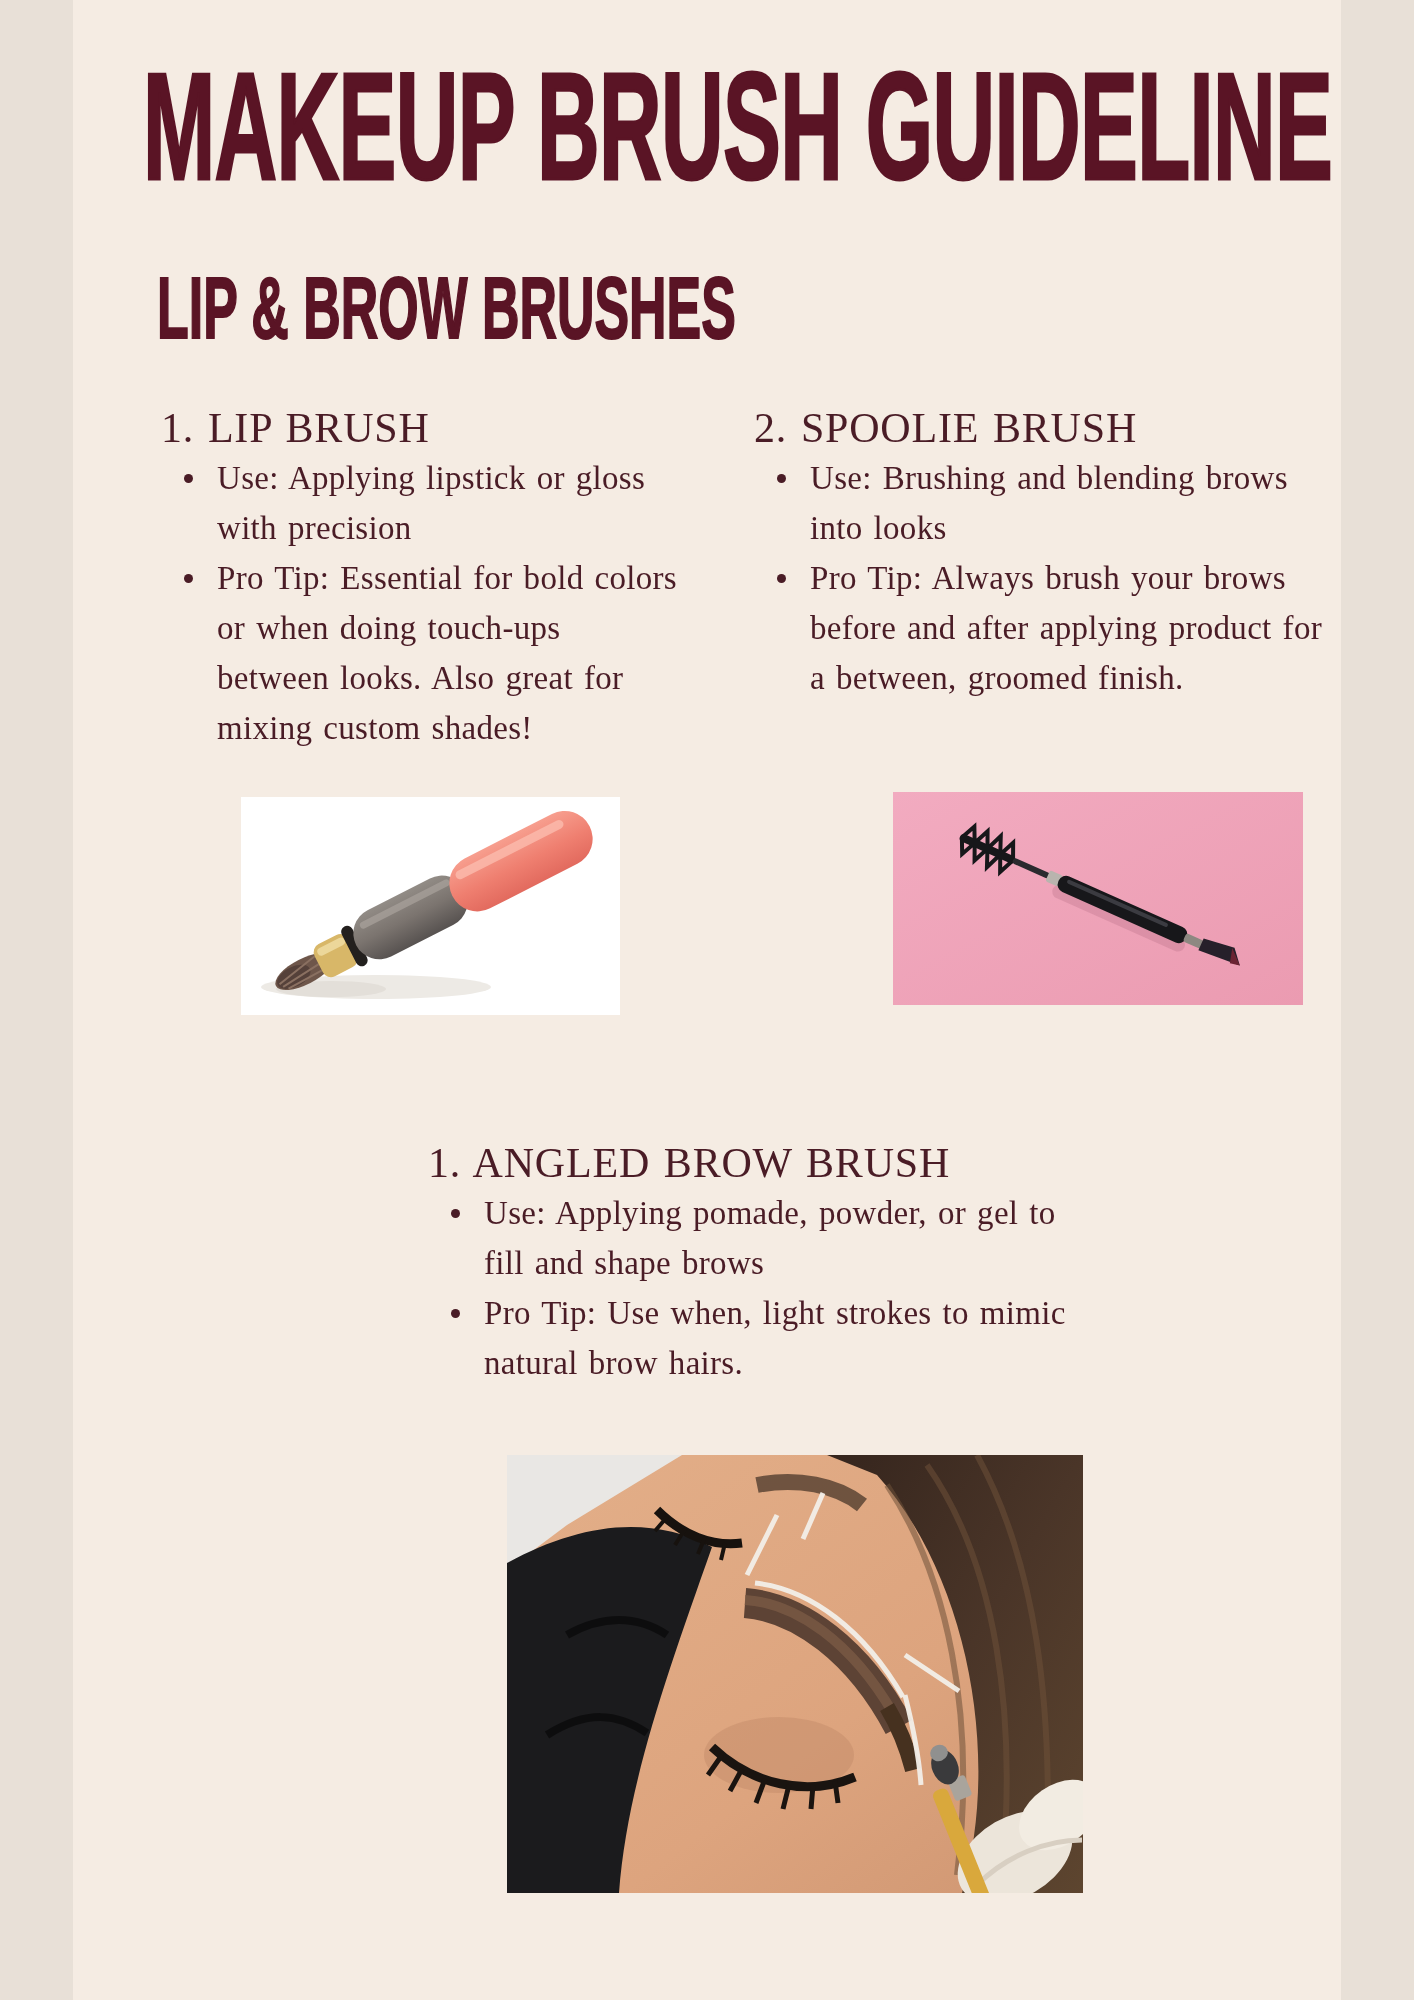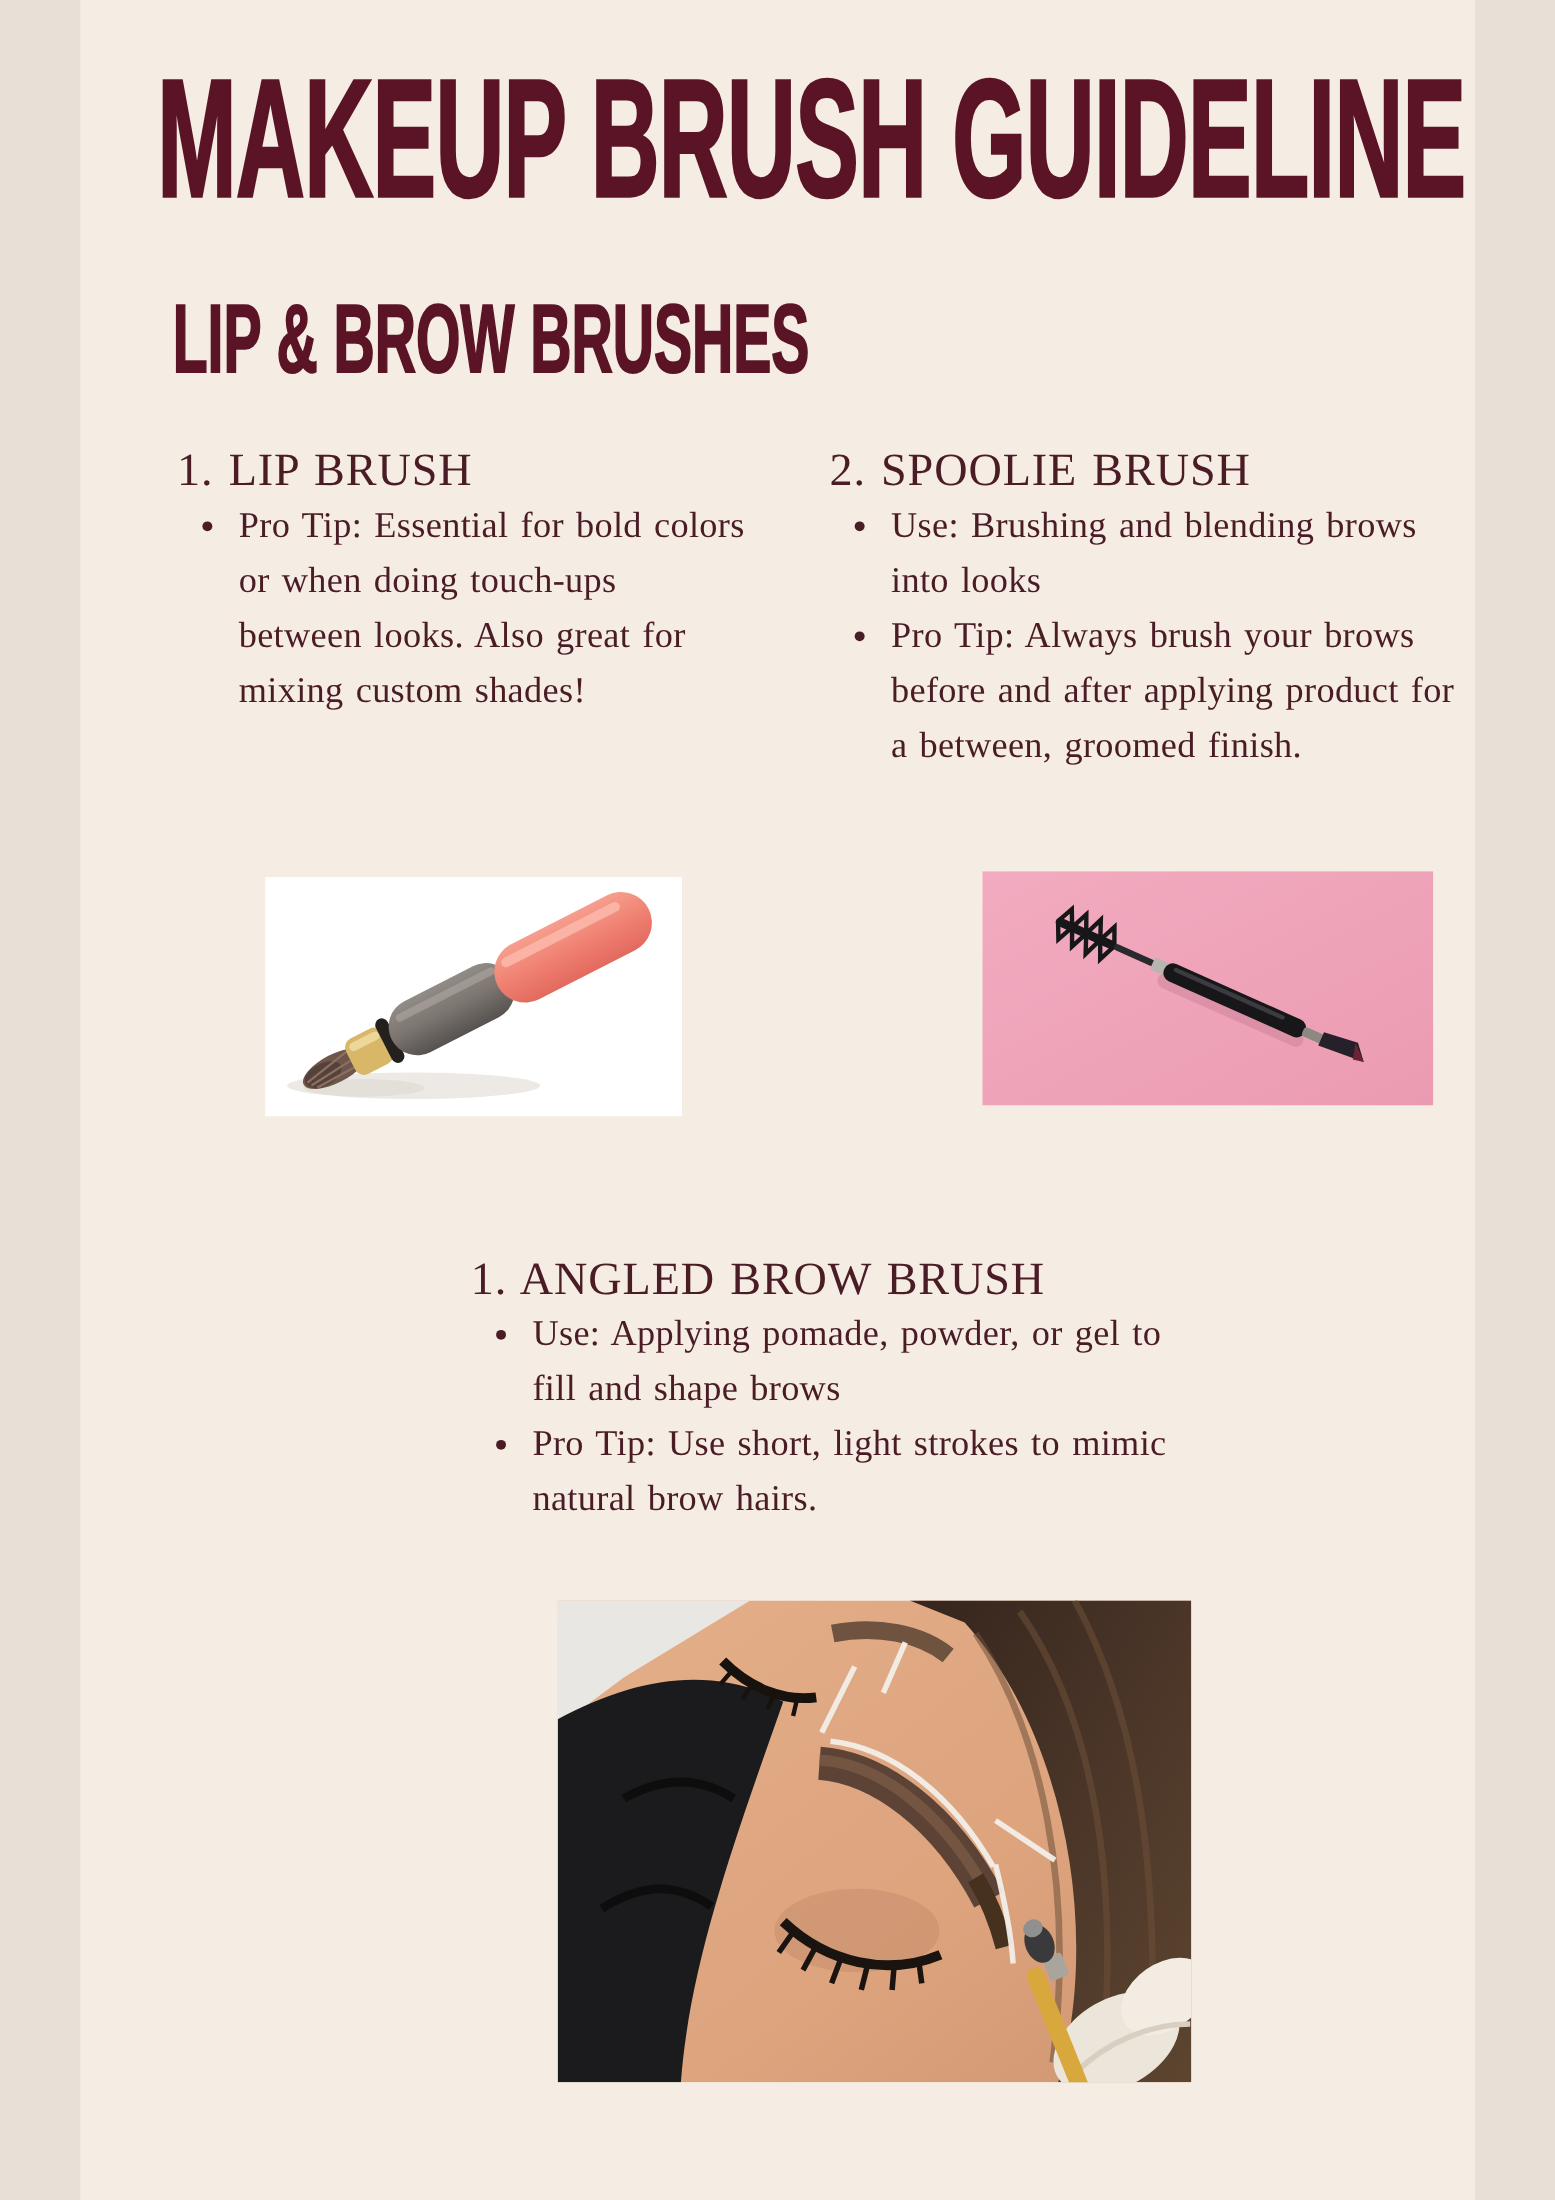--- a/index.html
+++ b/index.html
@@ -50,20 +50,26 @@
 
   <h1 id="title" class="display">MAKEUP BRUSH GUIDELINE</h1>
 
   <h2 id="subtitle" class="display">LIP &amp; BROW BRUSHES</h2>
 
   <section class="col col-left">
     <h3 class="section-heading">1. LIP BRUSH</h3>
     <ul class="bullets">
       <li class="bullet">
         <div>
+            <div class="jline">Use: Applying lipstick or gloss</div>
+            <div class="jline">with precision</div>
+          </div>
+      </li>
+      <li class="bullet">
+        <div>
             <div class="jline">Pro Tip: Essential for bold colors</div>
             <div class="jline">or when doing touch-ups</div>
             <div class="jline">between looks. Also great for</div>
             <div class="jline">mixing custom shades!</div>
           </div>
       </li>
     </ul>
   </section>
 
   <section class="col col-right">
@@ -148,21 +154,21 @@
     <h3 class="section-heading">1. ANGLED BROW BRUSH</h3>
     <ul class="bullets">
       <li class="bullet">
         <div>
             <div class="jline">Use: Applying pomade, powder, or gel to</div>
             <div class="jline">fill and shape brows</div>
           </div>
       </li>
       <li class="bullet">
         <div>
-            <div class="jline">Pro Tip: Use short, light strokes to mimic</div>
+            <div class="jline">Pro Tip: Use when, light strokes to mimic</div>
             <div class="jline">natural brow hairs.</div>
           </div>
       </li>
     </ul>
   </section>
 
   <figure class="img img-photo" style="margin:0">
     <svg viewBox="0 0 576 438">
       <defs>
         <linearGradient id="skinGrad" x1="0" y1="0" x2="1" y2="1">

